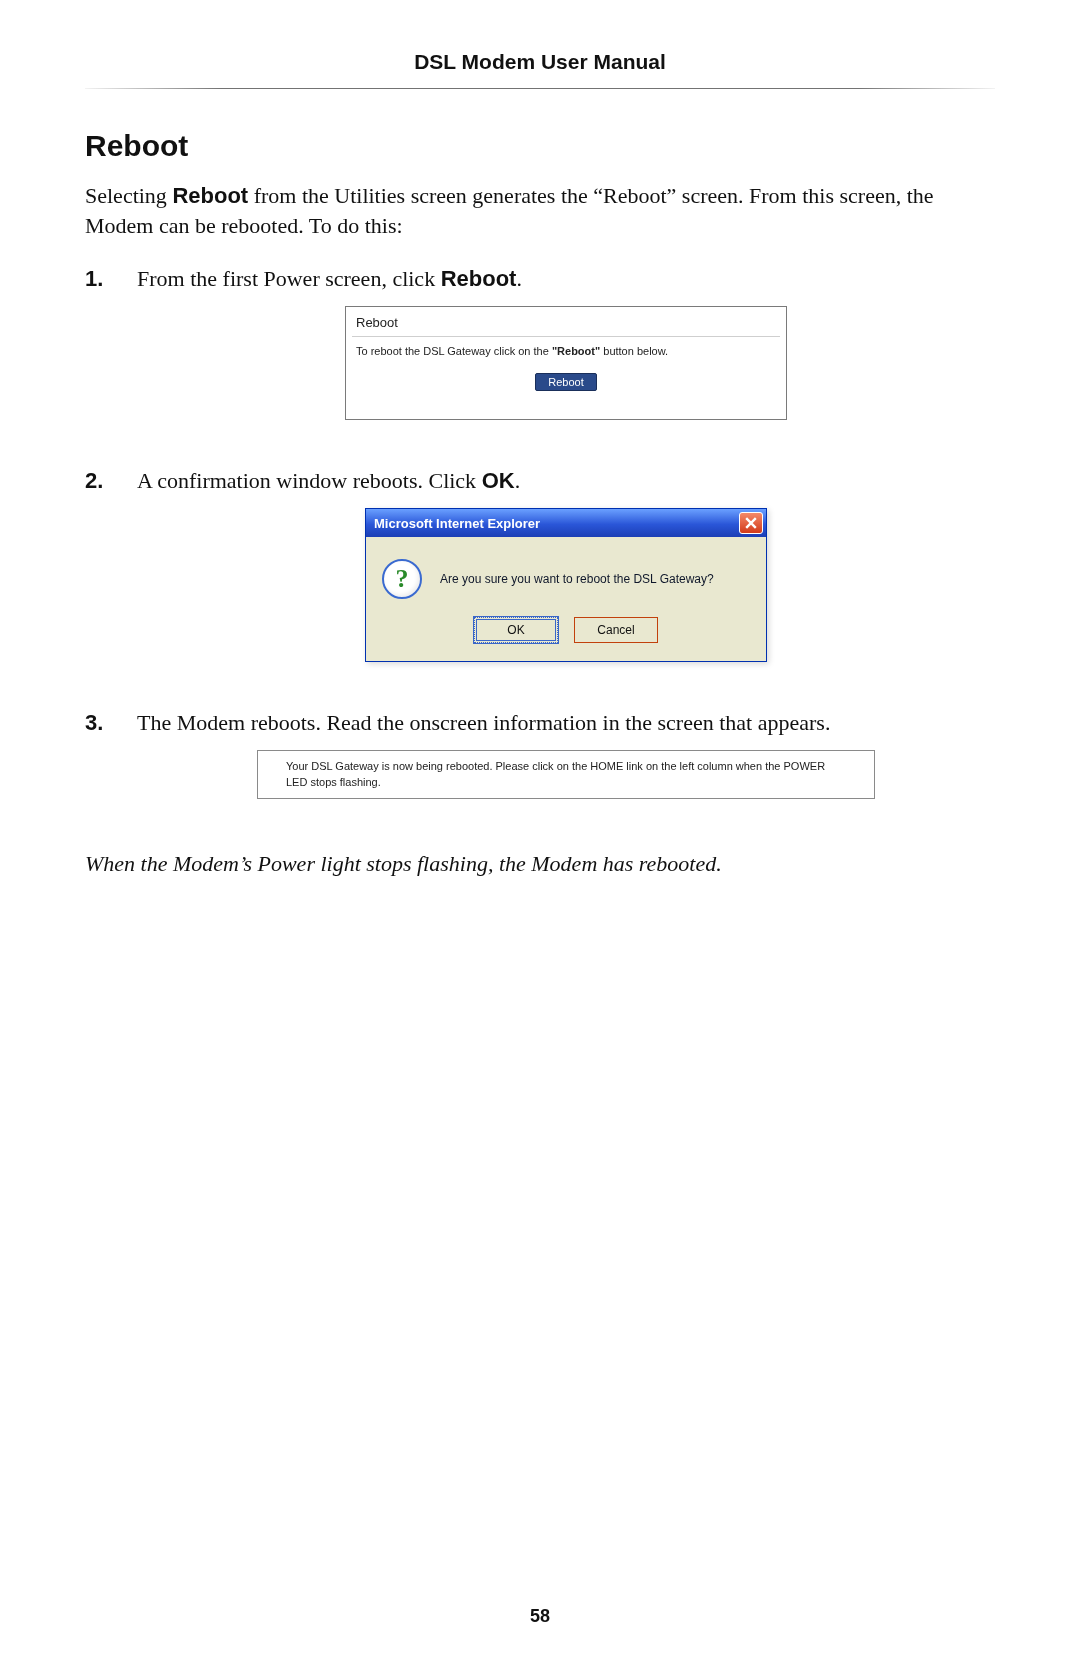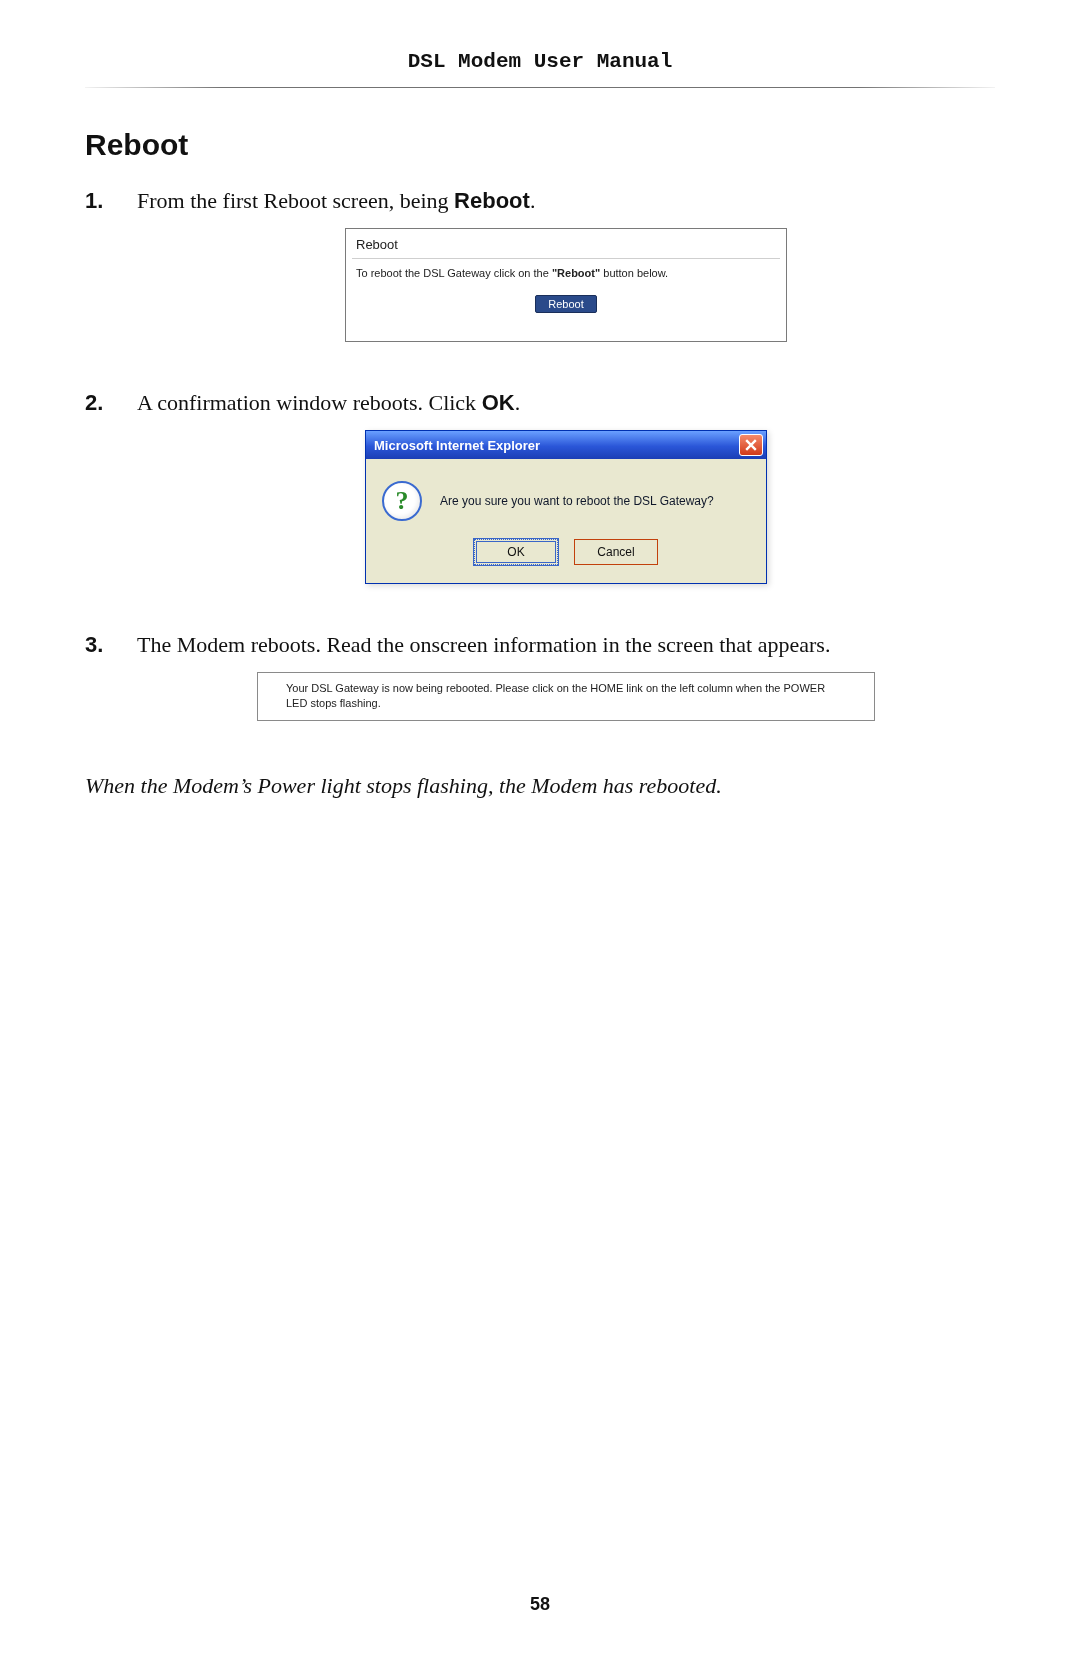--- a/index.html
+++ b/index.html
@@ -1,17 +1,17 @@
 <!DOCTYPE html>
 <html><head>
 <meta charset="utf-8">
 <style>
   html,body{margin:0;padding:0;background:#fff;font-family:Georgia,"Times New Roman",serif;color:#111;}
   .page{width:1080px;height:1667px;position:relative;box-sizing:border-box;padding:50px 85px 0 85px;}
-  .hdr-title{font-family:Liberation Mono, monospace;font-weight:700;font-size:21px;text-align:center;}
+  .hdr-title{font-family:Liberation Sans, sans-serif;font-weight:700;font-size:21px;text-align:center;}
   .hdr-rule{height:1px;background:linear-gradient(90deg,rgba(0,0,0,.05) 0%,rgba(0,0,0,.55) 15%,rgba(0,0,0,.55) 85%,rgba(0,0,0,.05) 100%);margin-top:14px;}
   .section-title{font-family:"Segoe UI",Arial,sans-serif;font-weight:700;font-size:30px;margin-top:40px;}
   .intro{font-size:22px;line-height:1.35;margin-top:18px;}
   ol.steps{list-style:none;padding:0;margin:26px 0 0 0;font-size:22px;}
   ol.steps>li{display:flex;gap:24px;margin-bottom:22px;}
   .step-num{font-family:"Segoe UI",Arial,sans-serif;font-weight:700;min-width:28px;}
   .step-body{flex:1;}
   .fig{display:flex;justify-content:center;margin:14px 0 26px 0;}
   
   .panel1{width:420px;border:1px solid #7a7a7a;background:#fff;font-family:Tahoma,Verdana,sans-serif;font-size:12px;color:#222;padding:6px 10px 28px 10px;}
@@ -28,40 +28,43 @@
   .dlg-close svg{width:12px;height:12px;}
   .dlg-body{display:flex;align-items:center;gap:18px;padding:22px 16px 18px 16px;}
   .dlg-qicon{width:36px;height:36px;border-radius:50%;background:#fff;border:2px solid #3a6ad0;display:flex;align-items:center;justify-content:center;color:#2a8a2a;font-family:Georgia,serif;font-weight:700;font-size:26px;box-shadow:inset -2px -2px 4px rgba(0,0,0,.08);}
   .dlg-msg{font-size:12px;color:#0f172a;}
   .dlg-btns{display:flex;justify-content:center;gap:16px;padding:0 0 18px 0;}
   .dlg-btn{min-width:82px;height:24px;background:#e9e8d0;border:1px solid #c2410c;font-size:12px;display:flex;align-items:center;justify-content:center;}
   .dlg-btn.default{border:1px dotted #3a66c8;outline:1px solid #3a66c8;outline-offset:-3px;box-shadow:0 0 0 1px #3a66c8;}
   
   .panel3{width:560px;border:1px solid #8a8a8a;background:#fff;font-family:Tahoma,Verdana,sans-serif;font-size:11px;color:#222;padding:8px 28px;line-height:1.4;}
   .closing{font-size:22px;margin-top:26px;font-style:italic;}
-  .pgnum{position:absolute;bottom:52px;left:0;right:0;text-align:center;font-family:"Segoe UI",Arial,sans-serif;font-weight:700;font-size:18px;}
+  .pgnum{position:absolute;bottom:40px;left:0;right:0;text-align:center;font-family:"Segoe UI",Arial,sans-serif;font-weight:700;font-size:18px;}
   b.semi{font-family:"Segoe UI",Arial,sans-serif;font-weight:700;}
 </style>
 </head>
 <body>
 
 <div class="page">
 
   <div class="hdr-title">DSL Modem User Manual</div>
   <div class="hdr-rule"></div>
 
   <div class="section-title">Reboot</div>
 
+  <p class="intro">
+    <span>Selecting </span><b class="semi">Reboot</b><span> from the Utilities screen generates the “Reboot” screen. From this screen, the Modem can be rebooted. To do this:</span>
+  </p>
 
   <ol class="steps">
 
     <li>
       <div class="step-num">1.</div>
       <div class="step-body">
-        <span>From the first Reboot screen, being </span><b class="semi">Reboot</b><span>.</span>
+        <span>From the first Power screen, click </span><b class="semi">Reboot</b><span>.</span>
 
         <div class="fig">
           <div class="panel1">
             <div class="p1-title">Reboot</div>
             <div class="p1-hr"></div>
             <div class="p1-instr">
               <span>To reboot the DSL Gateway click on the </span><b>"Reboot"</b><span> button below.</span>
             </div>
             <div class="p1-btnwrap">
               <span class="p1-btn">Reboot</span>

